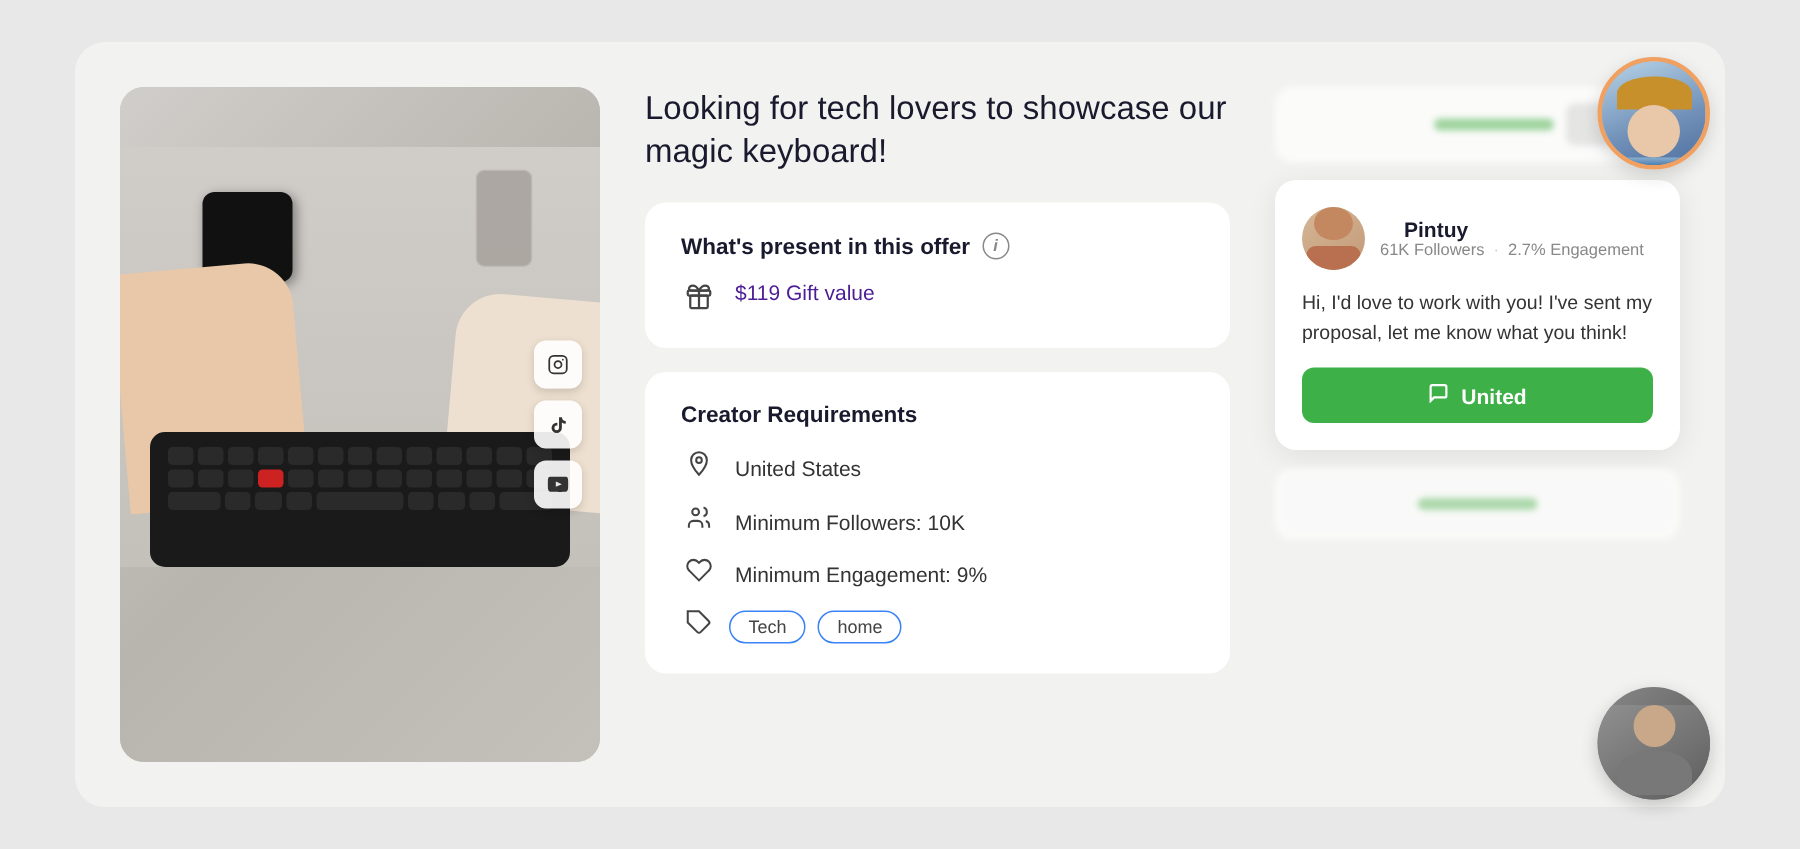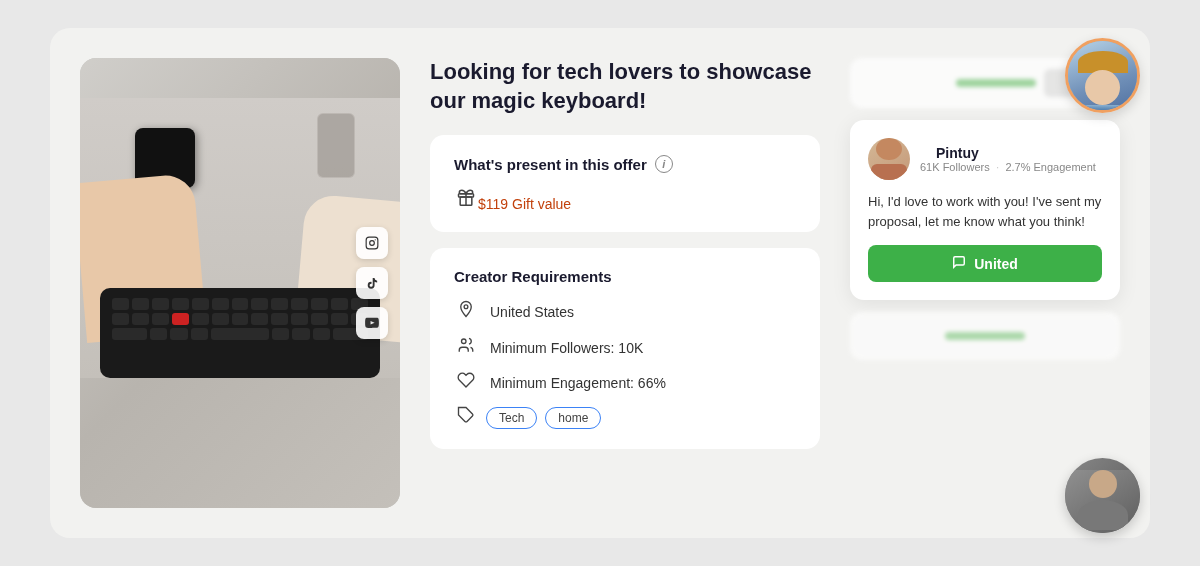--- a/index.html
+++ b/index.html
@@ -70,21 +70,21 @@
     
     .content-section {
       flex: 1;
       display: flex;
       flex-direction: column;
       gap: 16px;
     }
 
     .offer-title {
       font-size: 22px;
-      font-weight: 700;
+      font-weight: 400;
       color: #1a1a2e;
       line-height: 1.3;
       margin-bottom: 4px;
     }
 
     .card {
       background: #fff;
       border-radius: 14px;
       padding: 20px 24px;
     }
@@ -107,24 +107,25 @@
       align-items: center;
       justify-content: center;
       font-size: 11px;
       color: #888;
       font-style: italic;
       font-weight: 600;
     }
 
     .offer-item {
       display: flex;
-      align-items: flex-end;
+      align-items: flex-start;
+      gap: 12px;
       margin-bottom: 10px;
       font-size: 14px;
-      color: #c2410c;
+      color: #4c1d95;
     }
     .offer-item:last-child { margin-bottom: 0; }
     .offer-icon {
       font-size: 18px;
       color: #555;
       width: 24px;
       text-align: center;
     }
 
     .req-item {
@@ -454,21 +455,21 @@
           </svg>
         </span>
         <span>Minimum Followers: 10K</span>
       </div>
       <div class="req-item">
         <span class="req-icon">
           <svg width="20" height="18" viewBox="0 0 24 24" fill="none" stroke="#444" stroke-width="1.8">
             <path d="M20.84 4.61a5.5 5.5 0 00-7.78 0L12 5.67l-1.06-1.06a5.5 5.5 0 00-7.78 7.78l1.06 1.06L12 21.23l7.78-7.78 1.06-1.06a5.5 5.5 0 000-7.78z"></path>
           </svg>
         </span>
-        <span>Minimum Engagement: 66%</span>
+        <span>Minimum Engagement: 9%</span>
       </div>
       <div class="req-item tags-row">
         <span class="req-icon">
           <svg width="20" height="18" viewBox="0 0 24 24" fill="none" stroke="#444" stroke-width="1.8">
             <path d="M20.59 13.41l-7.17 7.17a2 2 0 01-2.83 0L2 12V2h10l8.59 8.59a2 2 0 010 2.82z"></path>
             <line x1="7" y1="7" x2="7.01" y2="7"></line>
           </svg>
         </span>
         <div class="tags-row">
           <span class="tag">Tech</span>

